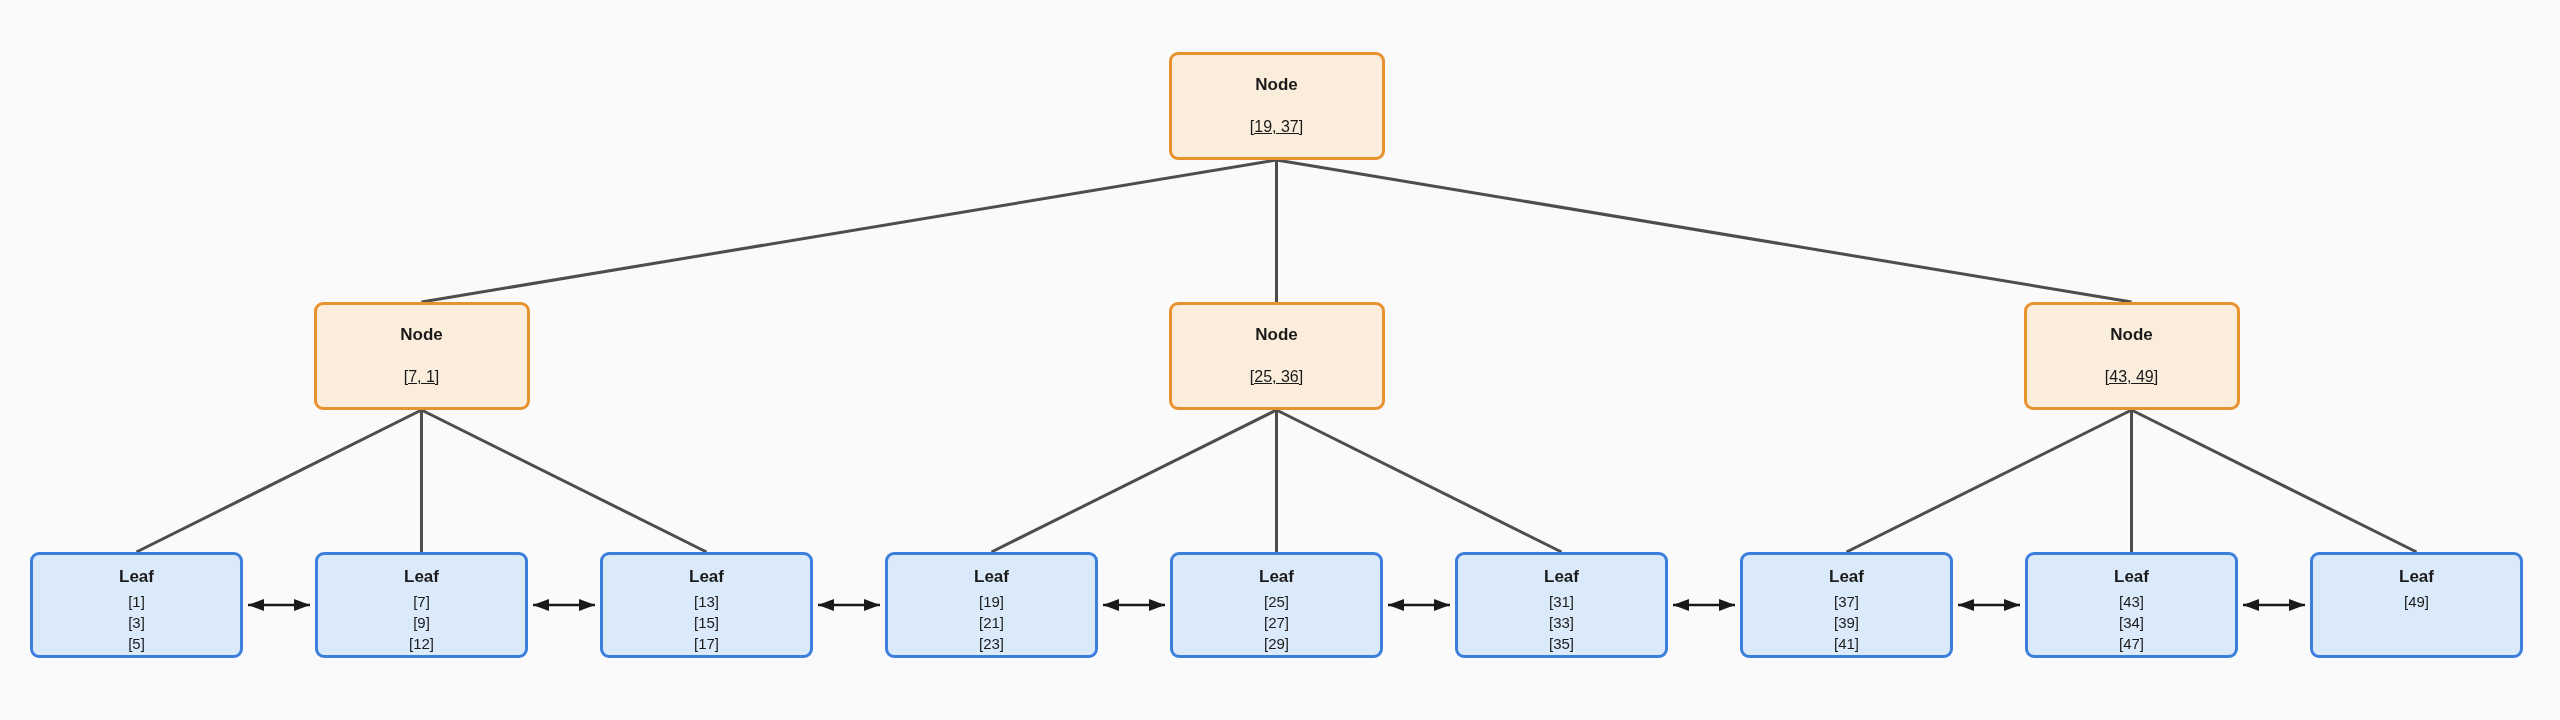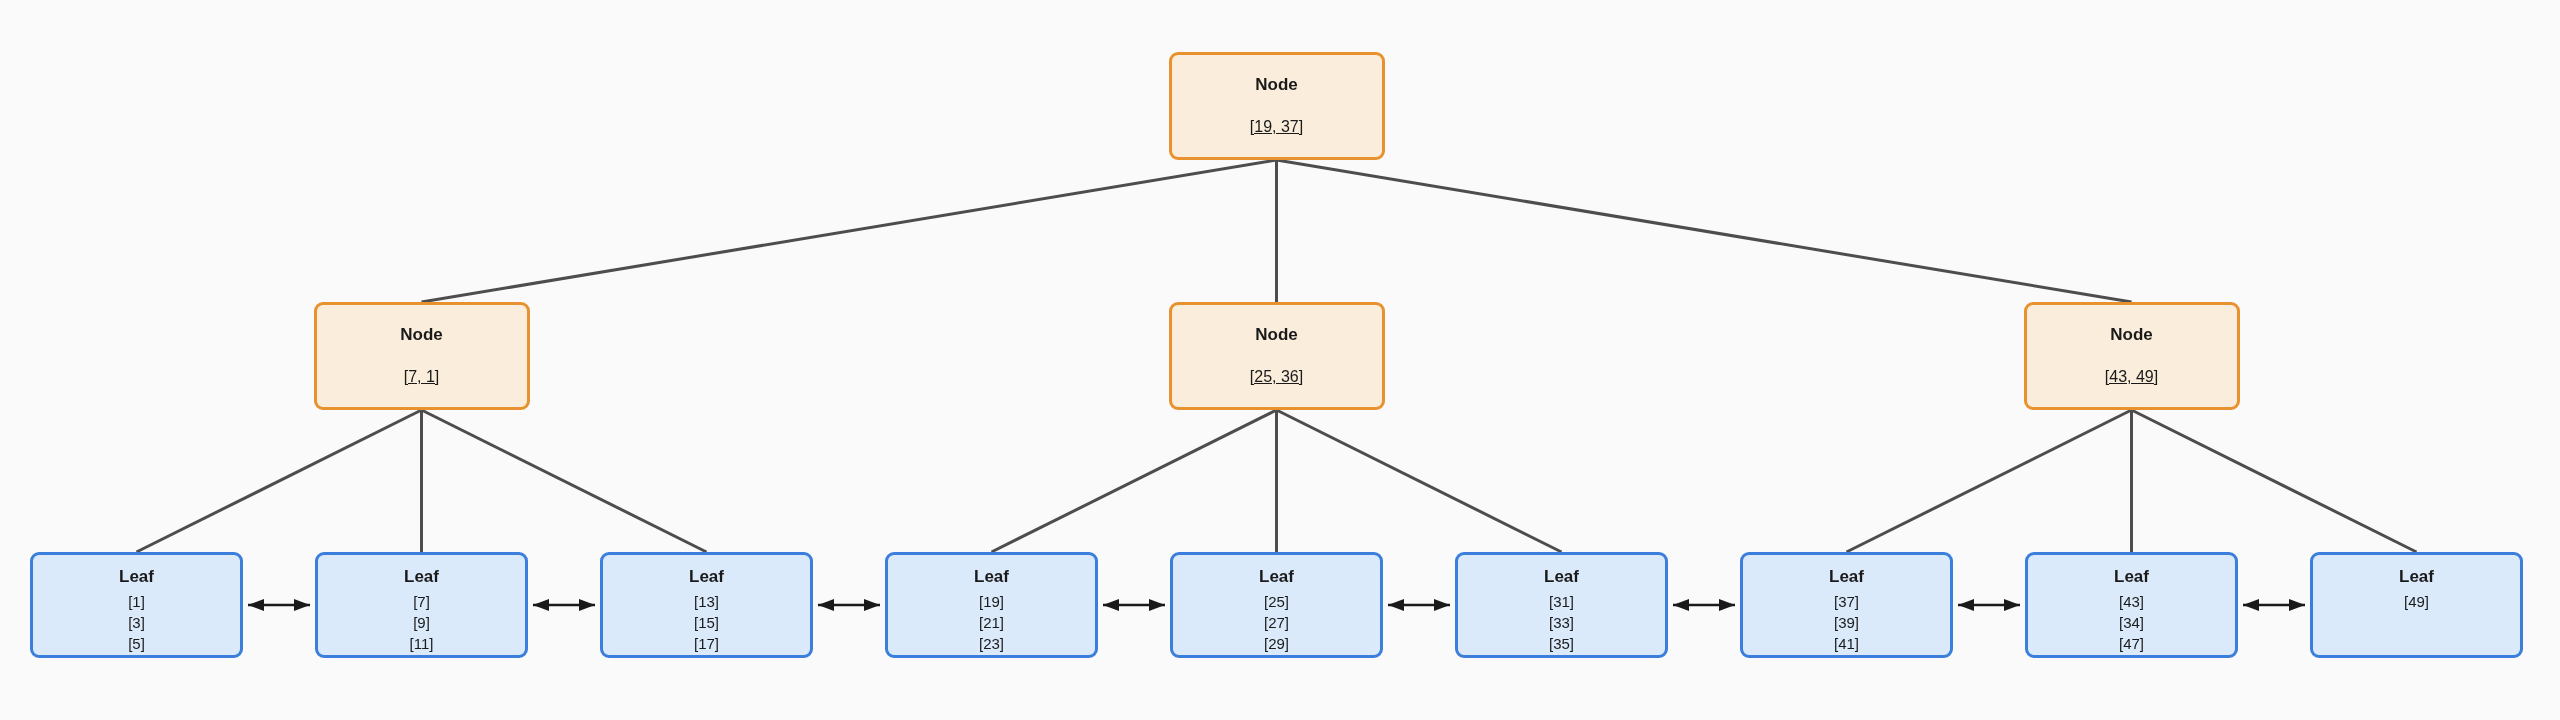--- a/index.html
+++ b/index.html
@@ -107,21 +107,21 @@
   <div class="tnode leaf" style="left:30px;top:552px;">
     <div class="title">Leaf</div>
     <div class="val">[1]</div>
     <div class="val">[3]</div>
     <div class="val">[5]</div>
   </div>
   <div class="tnode leaf" style="left:315px;top:552px;">
     <div class="title">Leaf</div>
     <div class="val">[7]</div>
     <div class="val">[9]</div>
-    <div class="val">[11]</div>
+    <div class="val">[12]</div>
   </div>
   <div class="tnode leaf" style="left:600px;top:552px;">
     <div class="title">Leaf</div>
     <div class="val">[13]</div>
     <div class="val">[15]</div>
     <div class="val">[17]</div>
   </div>
   <div class="tnode leaf" style="left:885px;top:552px;">
     <div class="title">Leaf</div>
     <div class="val">[19]</div>

